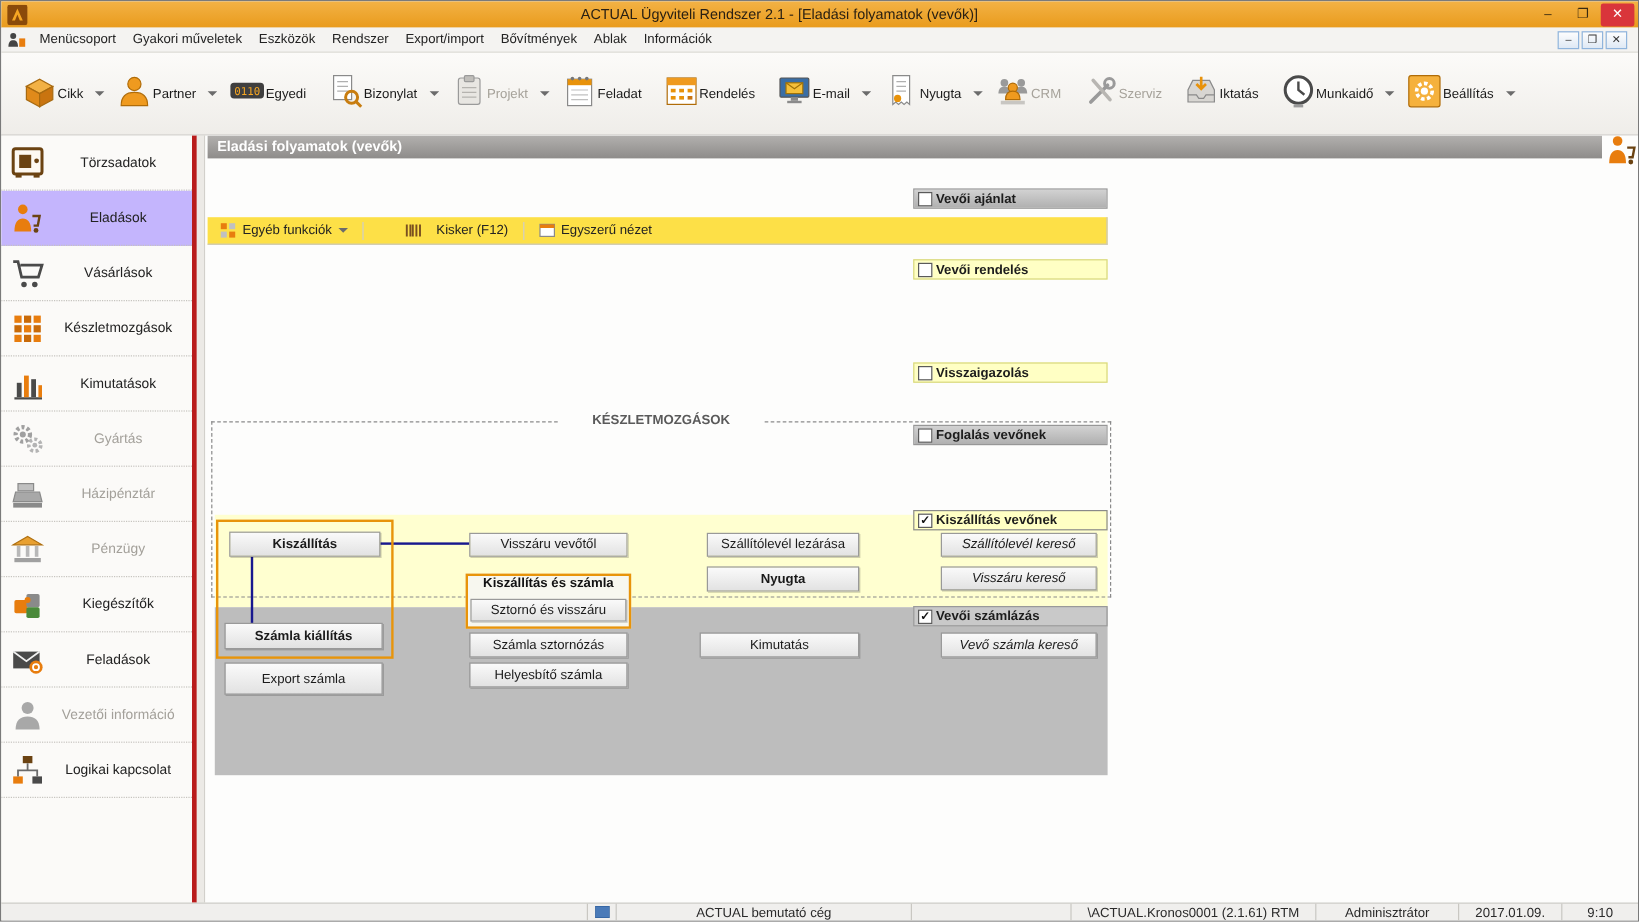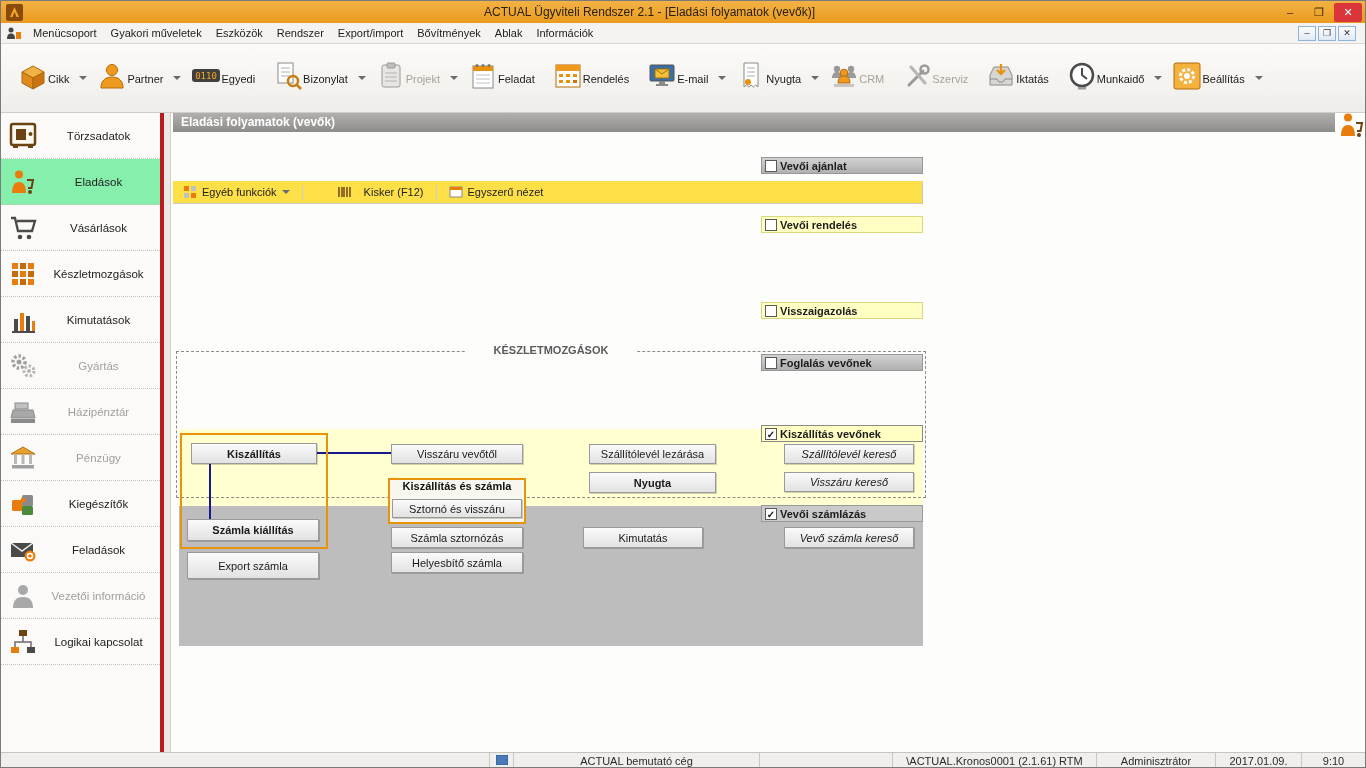--- a/index.html
+++ b/index.html
@@ -27,21 +27,21 @@
   .tb { display:flex; flex-direction:row; align-items:center; padding:2px 9px; height:62px; }
   .tlabel { font-size:11px; color:#1a1a1a; margin-top:2px; white-space:nowrap; }
   .tb.disabled .tlabel { color:#a6a29a; }
   .tarrow { width:10px; display:flex; justify-content:center; }
   .tri { width:0; height:0; border-left:4px solid transparent; border-right:4px solid transparent; border-top:4px solid #6b6b6b; display:inline-block; }
 
   
   .bodyrow { display:flex; height:639px; }
   .sidebar { width:163px; background:#fbfaf8; border-right:4px solid #b91c1c; }
   .side-item { height:46px; display:flex; align-items:center; border-bottom:1px dotted #c6c4bf; padding:0 8px; gap:6px; }
-  .side-item.active { background:#86efac; }
+  .side-item.active { background:#c4b5fd; }
   .side-icon { width:30px; height:28px; display:inline-flex; flex:none; }
   .side-label { flex:1; text-align:center; font-size:11.5px; color:#222; }
   .side-item.disabled .side-label { color:#a3a09a; }
   .splitter { width:7px; background:#eceae6; border-right:1px solid #d2d0cb; }
   .main { flex:1; position:relative; background:#fdfdfc; overflow:hidden; }
 
   
   .mheader { position:absolute; left:2px; top:0; width:1162px; height:19px; background:linear-gradient(#b2b0ae,#8e8c8a); color:#fff; font-weight:bold; font-size:12px; line-height:19px; padding-left:8px; }
   .mh-icon { position:absolute; left:1167px; top:-2px; width:28px; height:28px; }
   .subtb { position:absolute; left:2px; top:20px; width:750px; height:23px; background:#fde047; border-bottom:1px solid #c9c7c2; border-right:1px solid #c9c7c2; display:flex; align-items:center; font-size:11px; color:#222; gap:8px; padding:0 6px;margin-top:48px; }
@@ -563,21 +563,21 @@
       <button class="fbtn" style="left:220px; top:331px; width:132px; height:20px;">Visszáru vevőtől</button>
       <button class="fbtn" style="left:418px; top:331px; width:127px; height:20px;">Szállítólevél lezárása</button>
       <button class="fbtn bold" style="left:418px; top:359px; width:127px; height:21px;">Nyugta</button>
       <button class="fbtn italic" style="left:613px; top:331px; width:130px; height:20px;">Szállítólevél kereső</button>
       <button class="fbtn italic" style="left:613px; top:359px; width:130px; height:20px;">Visszáru kereső</button>
       <button class="fbtn" style="left:221px; top:386px; width:130px; height:19px;">Sztornó és visszáru</button>
       <button class="fbtn bold" style="left:16px; top:406px; width:132px; height:22px;">Számla kiállítás</button>
       <button class="fbtn" style="left:16px; top:439px; width:132px; height:27px;">Export számla</button>
       <button class="fbtn" style="left:220px; top:414px; width:132px; height:21px;">Számla sztornózás</button>
       <button class="fbtn" style="left:220px; top:439px; width:132px; height:21px;">Helyesbítő számla</button>
-      <button class="fbtn" style="left:412px; top:414px; width:120px; height:21px;">Kimutatás</button>
+      <button class="fbtn" style="left:412px; top:414px; width:133px; height:21px;">Kimutatás</button>
       <button class="fbtn italic" style="left:613px; top:414px; width:130px; height:21px;">Vevő számla kereső</button>
 
     </div>
   </div>
 
   <div class="statusbar">
     <div class="seg first"></div>
     <div class="seg" style="width:24px;">
       <span><svg width="12" height="10" viewBox="0 0 12 10">
             <rect width="12" height="10" fill="#4a7ab8" stroke="#2a5a98"></rect>

